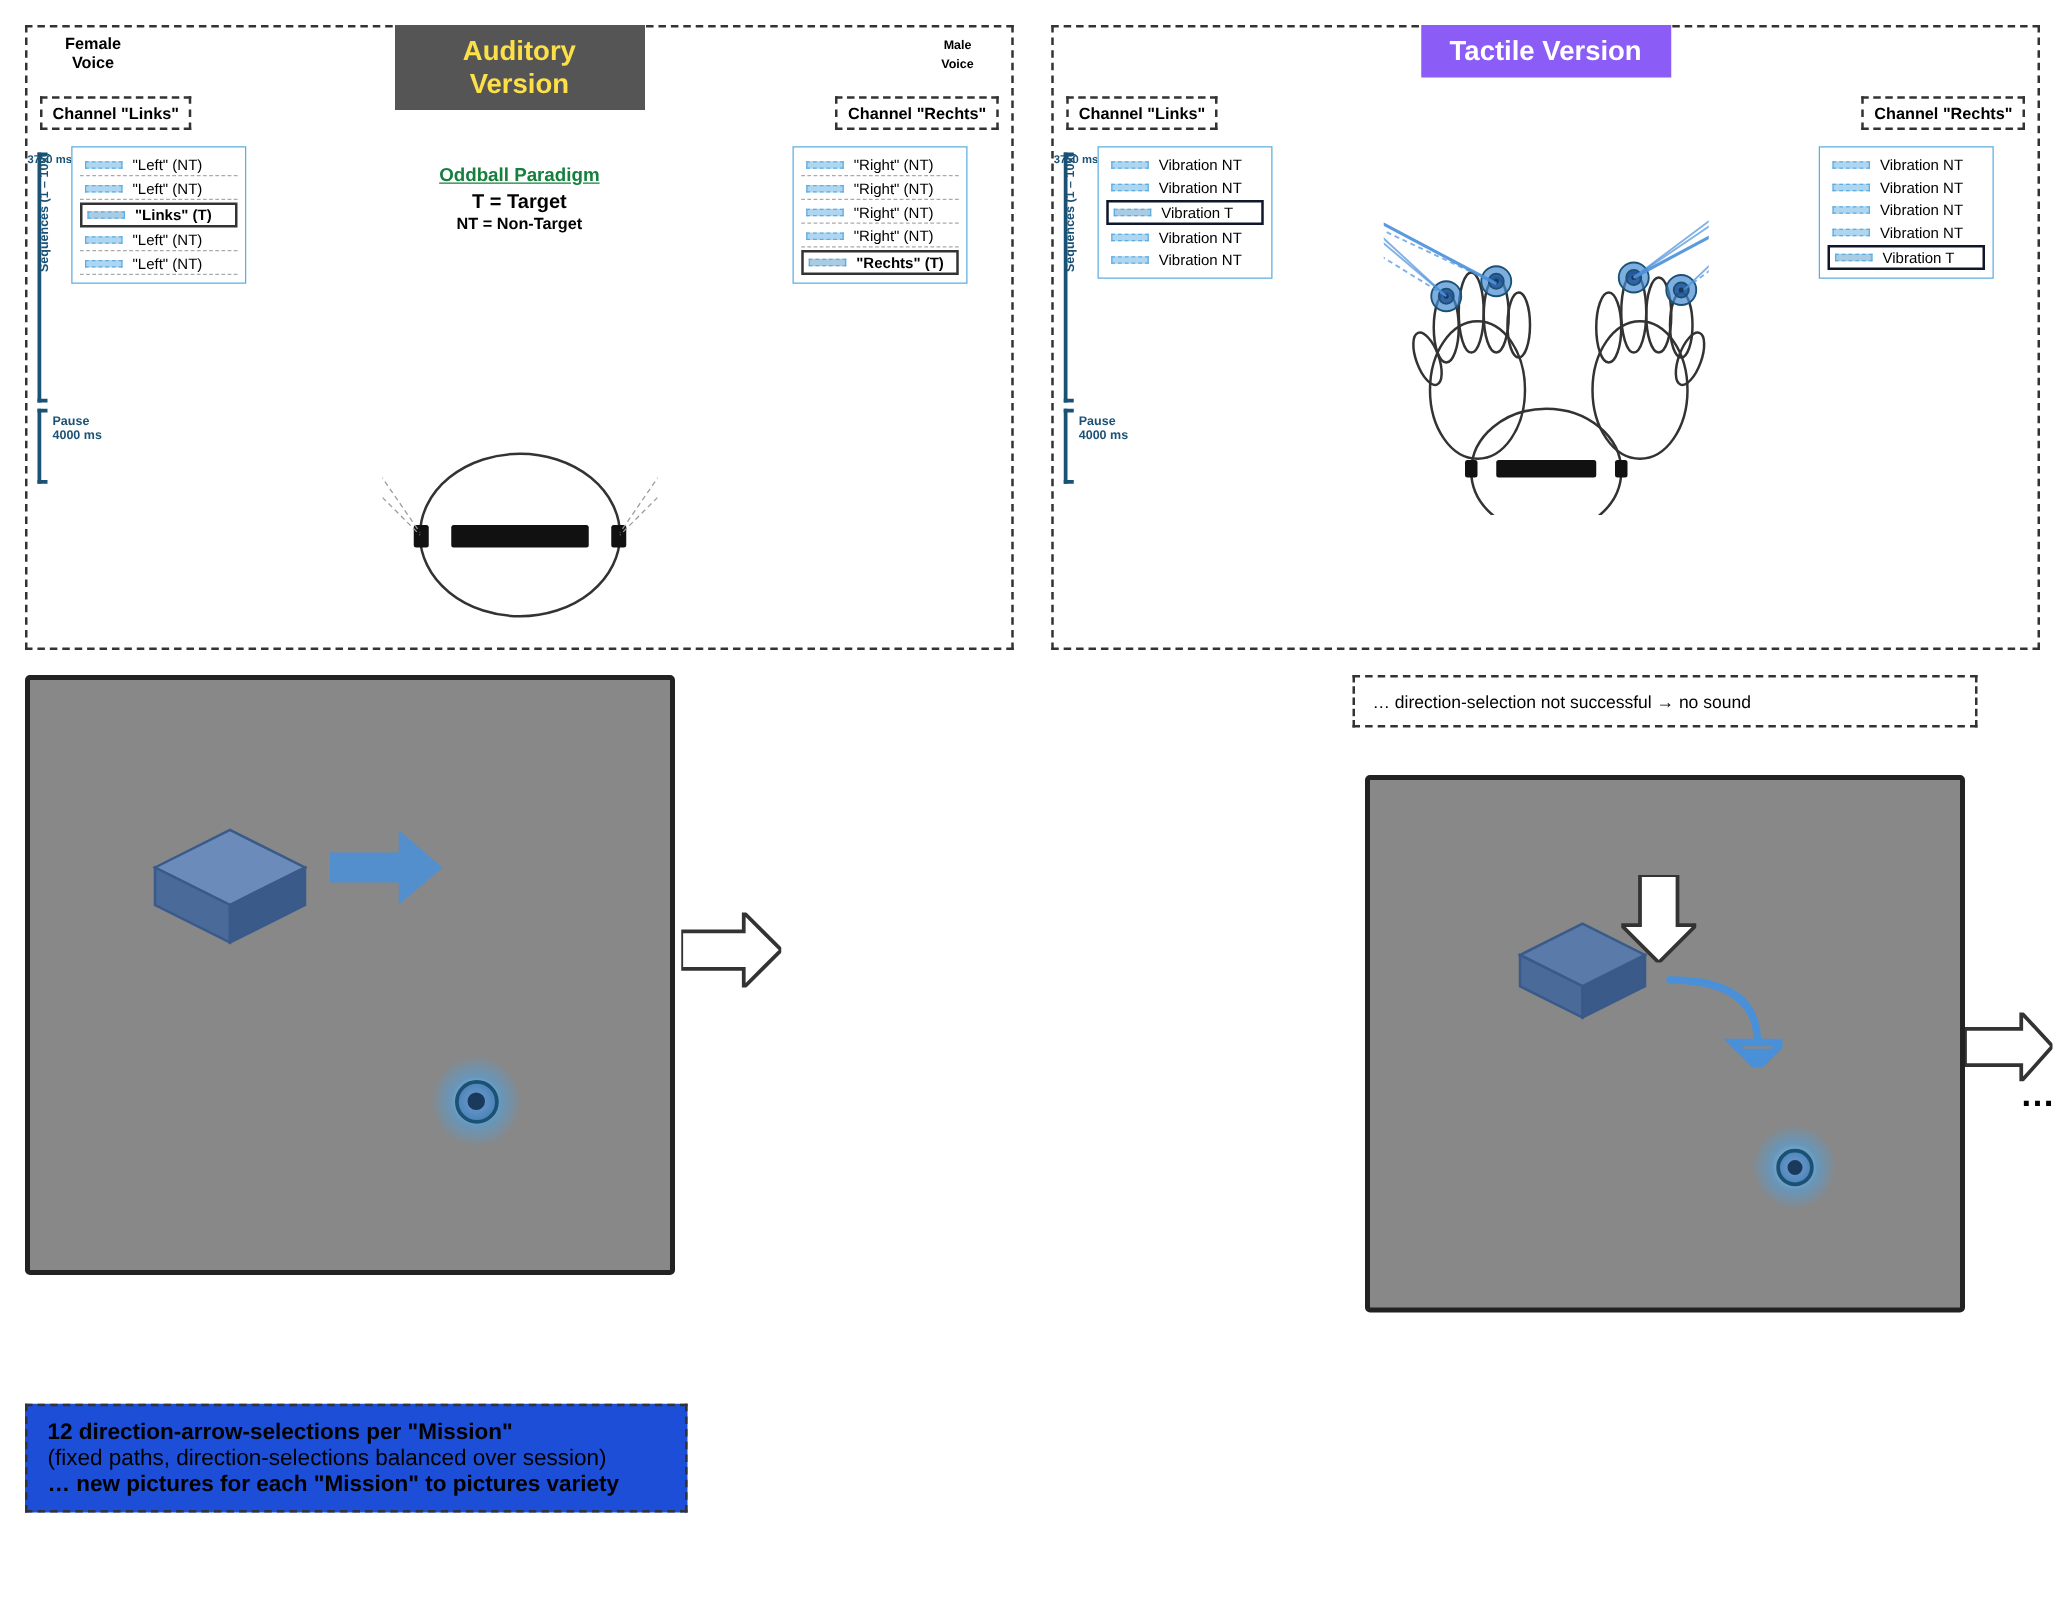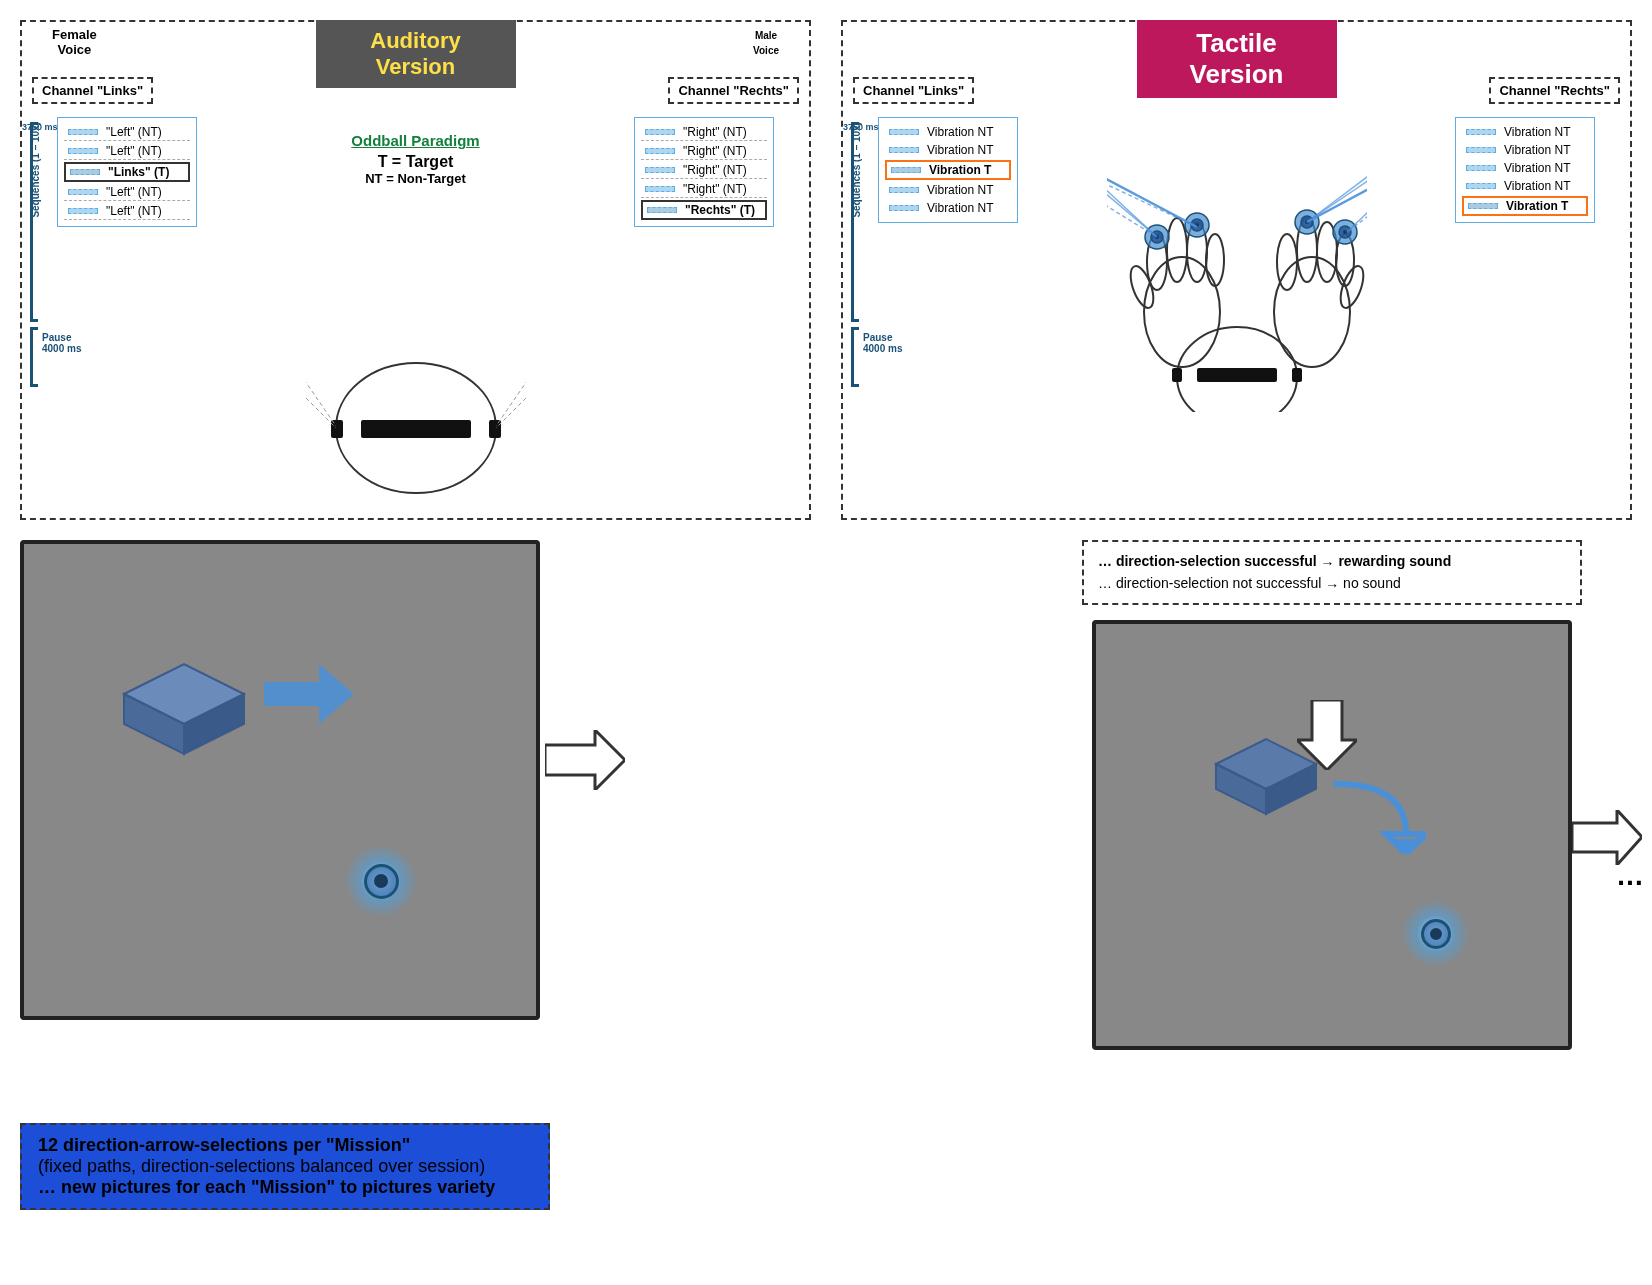--- a/index.html
+++ b/index.html
@@ -42,23 +42,23 @@
       text-align: center;
       width: 200px;
       z-index: 10;
     }
 
     .tactile-title {
       position: absolute;
       top: -2px;
       left: 50%;
       transform: translateX(-50%);
-      background: #be185d;
+      background: #8b5cf6;
       color: #fff;
-      font-size: 26px;
+      font-size: 22px;
       font-weight: bold;
       padding: 8px 20px;
       text-align: center;
       width: 200px;
       z-index: 10;
     }
 
     
     .channel-label-left {
       position: absolute;
@@ -164,22 +164,22 @@
     .vib-item {
       font-size: 12px;
       padding: 1px 4px;
       margin: 2px 0;
       display: flex;
       align-items: center;
       gap: 4px;
     }
 
     .vib-item.target {
-      border: 2px solid #f97316;
-      font-weight: bold;
+      border: 2px solid #0f172a;
+      font-weight: normal;
     }
   </style>
 </head>
 <body>
 
 <div class="top-section">
 
   <div class="version-panel" style="position:relative; margin-top:10px;">
 
     <div class="voice-label-left">
@@ -426,23 +426,20 @@
     </div>
   </div>
 
   <div style="position:absolute; left:545px; top:200px; z-index:10;">
     <svg width="80" height="60" viewBox="0 0 80 60">
       <polygon points="0,15 50,15 50,0 80,30 50,60 50,45 0,45" fill="#fff" stroke="#333" stroke-width="3"></polygon>
     </svg>
   </div>
 
   <div class="feedback-box">
-    <div style="font-size:14px; font-weight:bold;">
-      <span>… direction-selection successful → rewarding sound</span>
-    </div>
     <div style="font-size:14px;">
       <span>… direction-selection not successful → no sound</span>
     </div>
   </div>
 
   <div style="position:absolute; right:295px; top:170px; z-index:10;">
     <svg width="60" height="70" viewBox="0 0 60 70">
       <polygon points="15,0 45,0 45,40 60,40 30,70 0,40 15,40" fill="#fff" stroke="#333" stroke-width="3"></polygon>
     </svg>
   </div>

